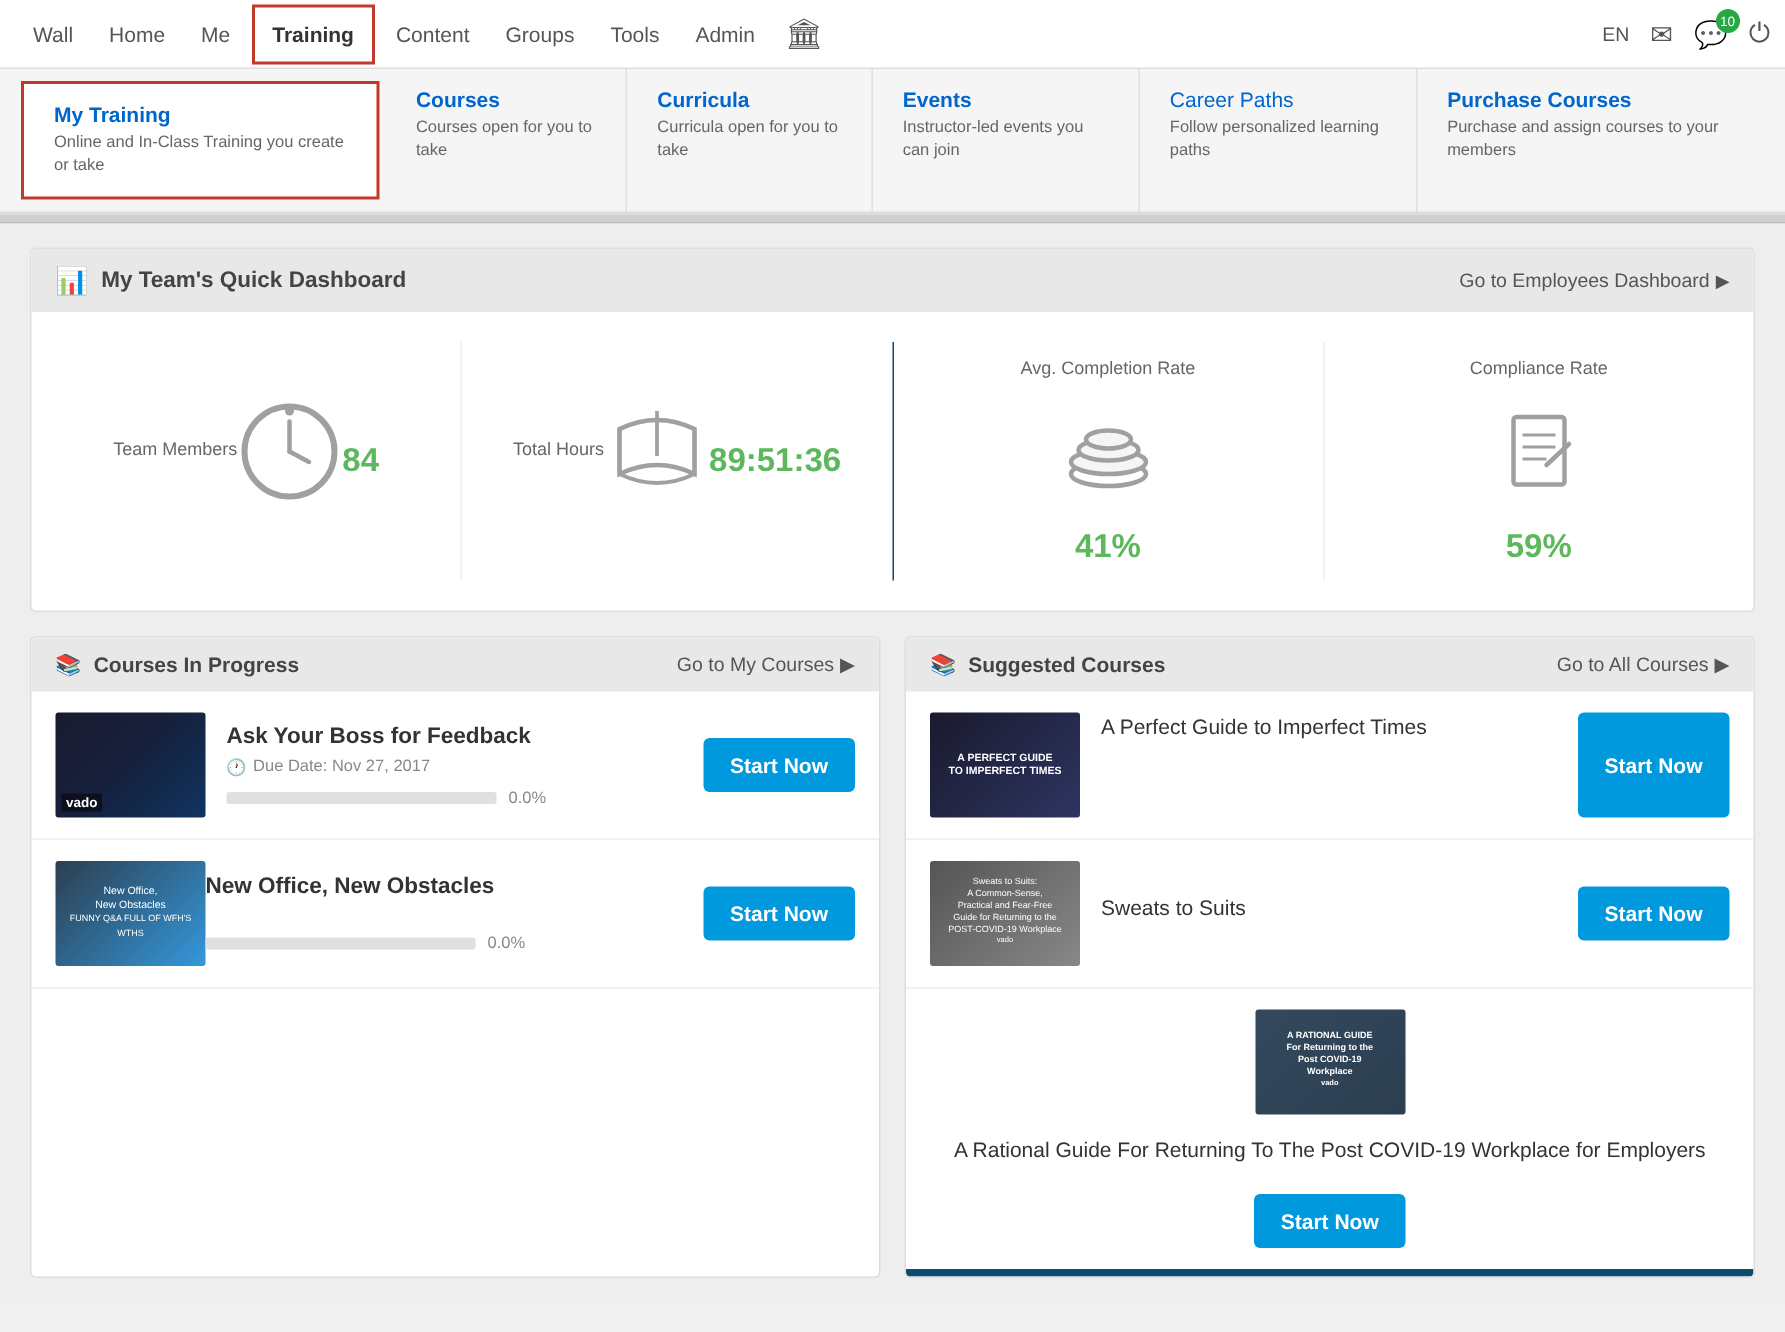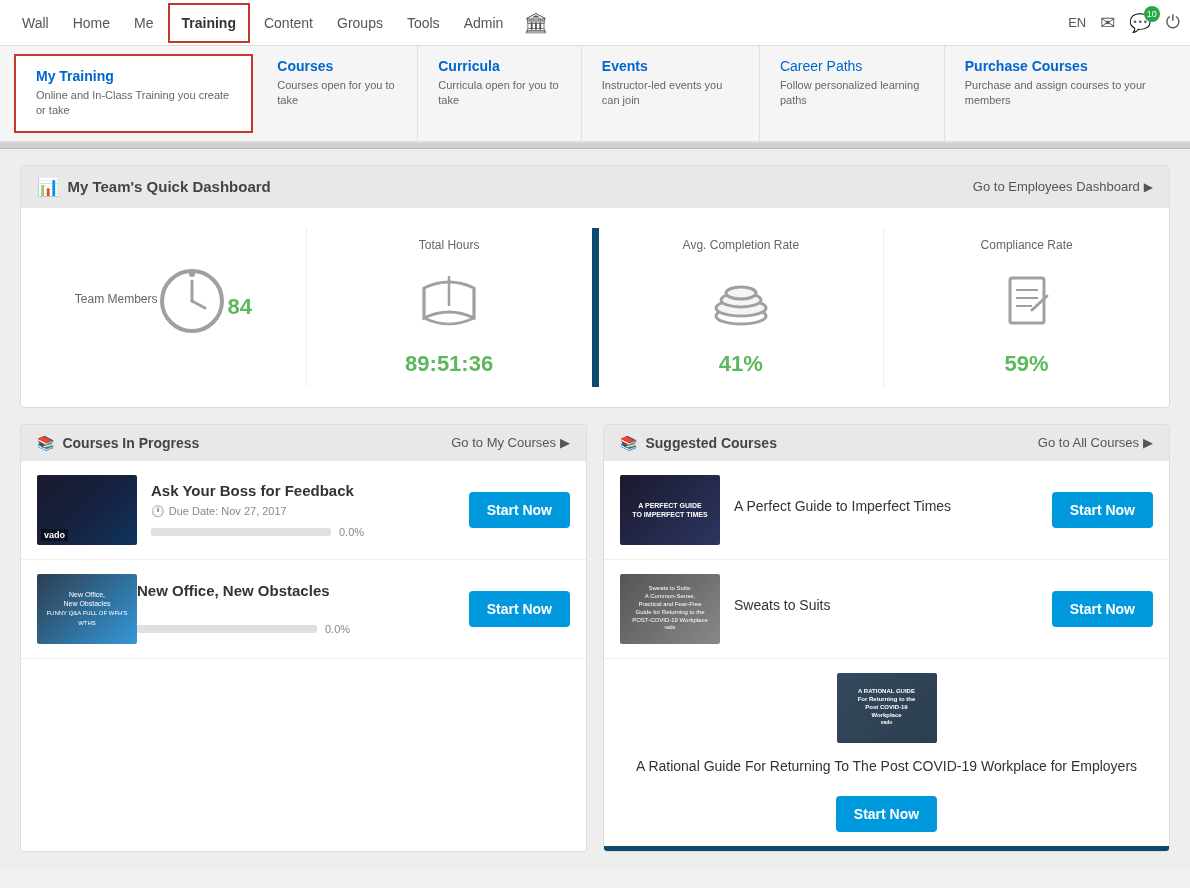--- a/index.html
+++ b/index.html
@@ -88,21 +88,21 @@
             <circle cx="35" cy="35" r="30" stroke="#a0a0a0" stroke-width="4" fill="none"></circle>
             <circle cx="35" cy="8" r="3" fill="#a0a0a0"></circle>
             <line x1="35" y1="15" x2="35" y2="35" stroke="#a0a0a0" stroke-width="3" stroke-linecap="round"></line>
             <line x1="35" y1="35" x2="48" y2="42" stroke="#a0a0a0" stroke-width="3" stroke-linecap="round"></line>
             <line x1="33" y1="5" x2="37" y2="5" stroke="#a0a0a0" stroke-width="2"></line>
           </svg>
         </div>
         <div style="font-size:22px; color:#5cb85c; font-weight:bold;">84</div>
       </div>
 
-      <div style="flex:1; display:flex; flex-direction:column; align-items:center; justify-content:center; border-right:7px solid #0c4a6e; padding:10px;">
+      <div style="flex:1; display:flex; flex-direction:row; align-items:center; justify-content:center; border-right:1px solid #0c4a6e; padding:10px;">
         <div style="font-size:12px; color:#666; margin-bottom:16px;">Total Hours</div>
         <div style="margin-bottom:10px;">
           <svg width="70" height="70" viewBox="0 0 70 70" fill="none">
             <path d="M10 50 Q35 38 60 50 L60 20 Q35 8 10 20 Z" stroke="#a0a0a0" stroke-width="3" fill="none"></path>
             <path d="M35 38 L35 8" stroke="#a0a0a0" stroke-width="2.5"></path>
             <path d="M10 50 L10 20" stroke="#a0a0a0" stroke-width="2.5"></path>
             <path d="M60 50 L60 20" stroke="#a0a0a0" stroke-width="2.5"></path>
             <path d="M10 50 Q35 62 60 50" stroke="#a0a0a0" stroke-width="2.5" fill="none"></path>
           </svg>
         </div>
@@ -194,21 +194,21 @@
         <div style="display:flex; align-items:center; gap:8px; font-weight:bold; font-size:14px; color:#444;">
           <span>📚</span>
           <span>Suggested Courses</span>
         </div>
         <div style="color:#555; font-size:13px; cursor:pointer; display:flex; align-items:center; gap:4px;">
           <span>Go to All Courses</span>
           <span>▶</span>
         </div>
       </div>
 
-      <div style="display:flex; align-items:center; padding:14px 16px; border-bottom:1px solid #eee; gap:14px;">
+      <div style="display:flex; padding:14px 16px; border-bottom:1px solid #eee; gap:14px;">
         <div style="width:100px; height:70px; flex-shrink:0; background:linear-gradient(135deg,#1a1a2e,#2d3561); border-radius:2px; display:flex; align-items:center; justify-content:center; padding:4px;">
           <span style="color:#fff; font-size:7px; text-align:center; line-height:1.3; font-weight:bold;">A PERFECT GUIDE<br>TO IMPERFECT TIMES</span>
         </div>
         <div style="flex:1;">
           <div style="font-size:14px; color:#333; margin-bottom:6px; line-height:1.4;">A Perfect Guide to Imperfect Times</div>
         </div>
         <button style="background:#0099dd; color:#fff; border:none; border-radius:4px; padding:10px 18px; font-size:14px; font-weight:bold; cursor:pointer;">Start Now</button>
       </div>
 
       <div style="display:flex; align-items:center; padding:14px 16px; border-bottom:1px solid #eee; gap:14px;">

